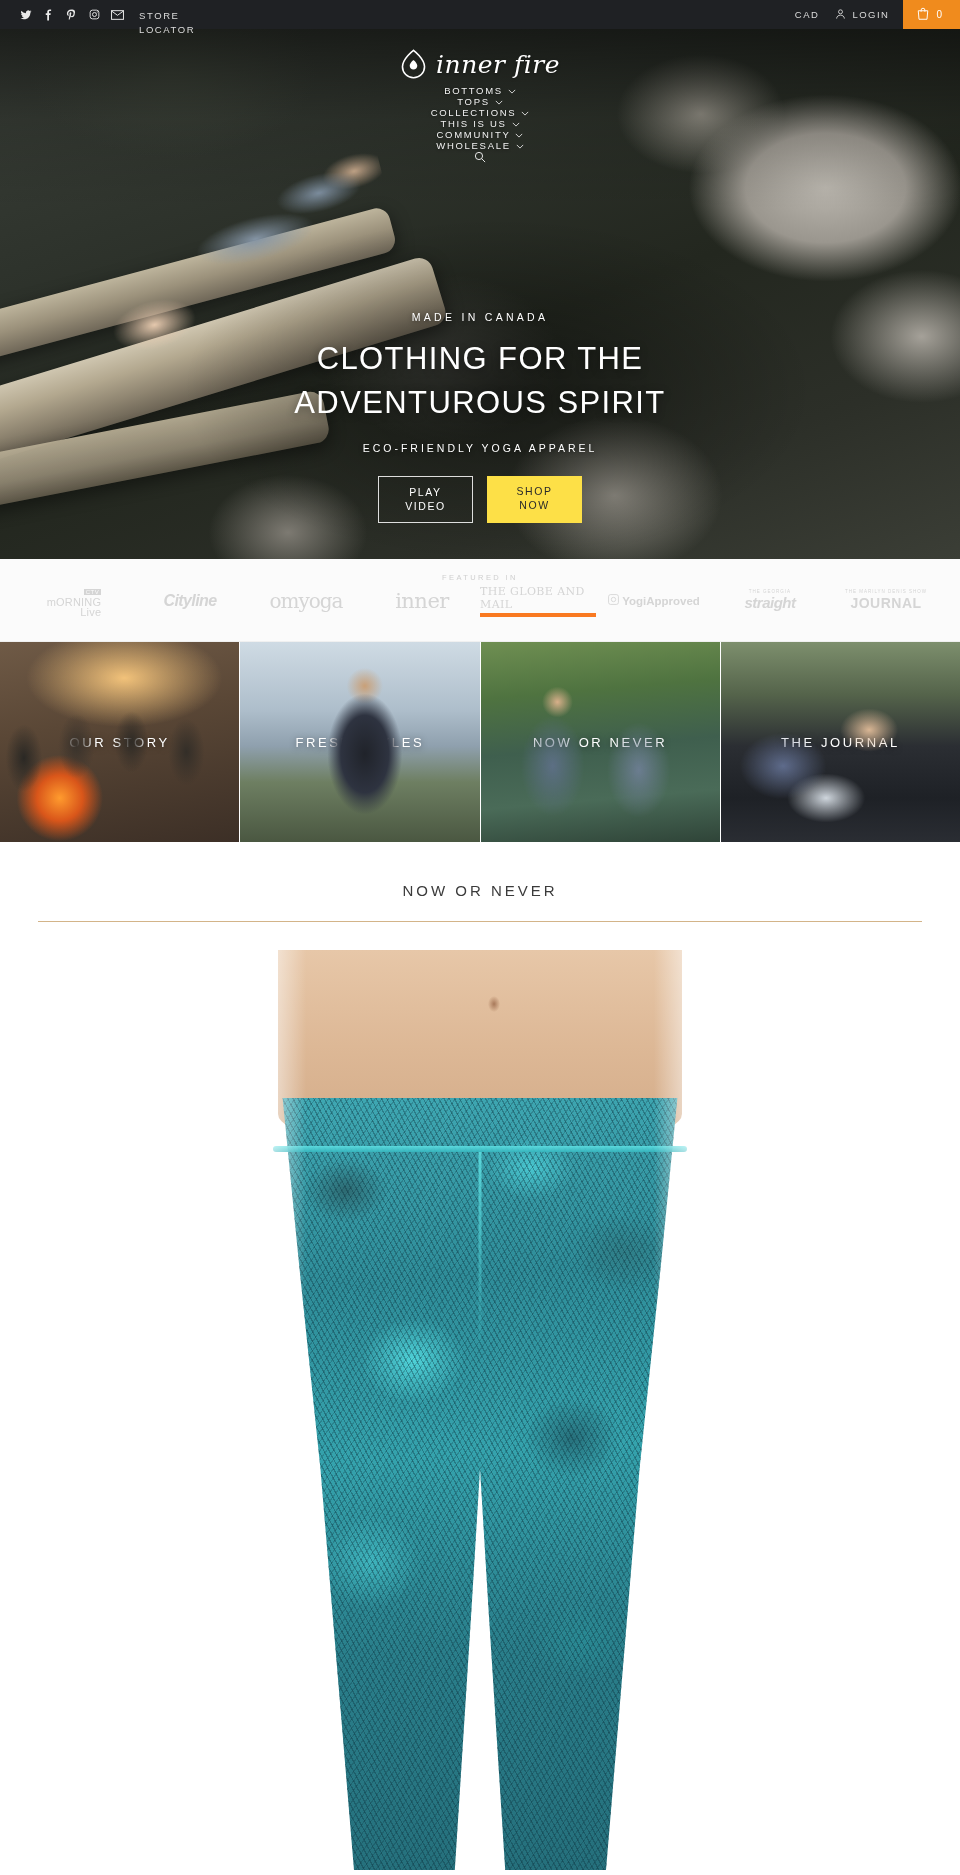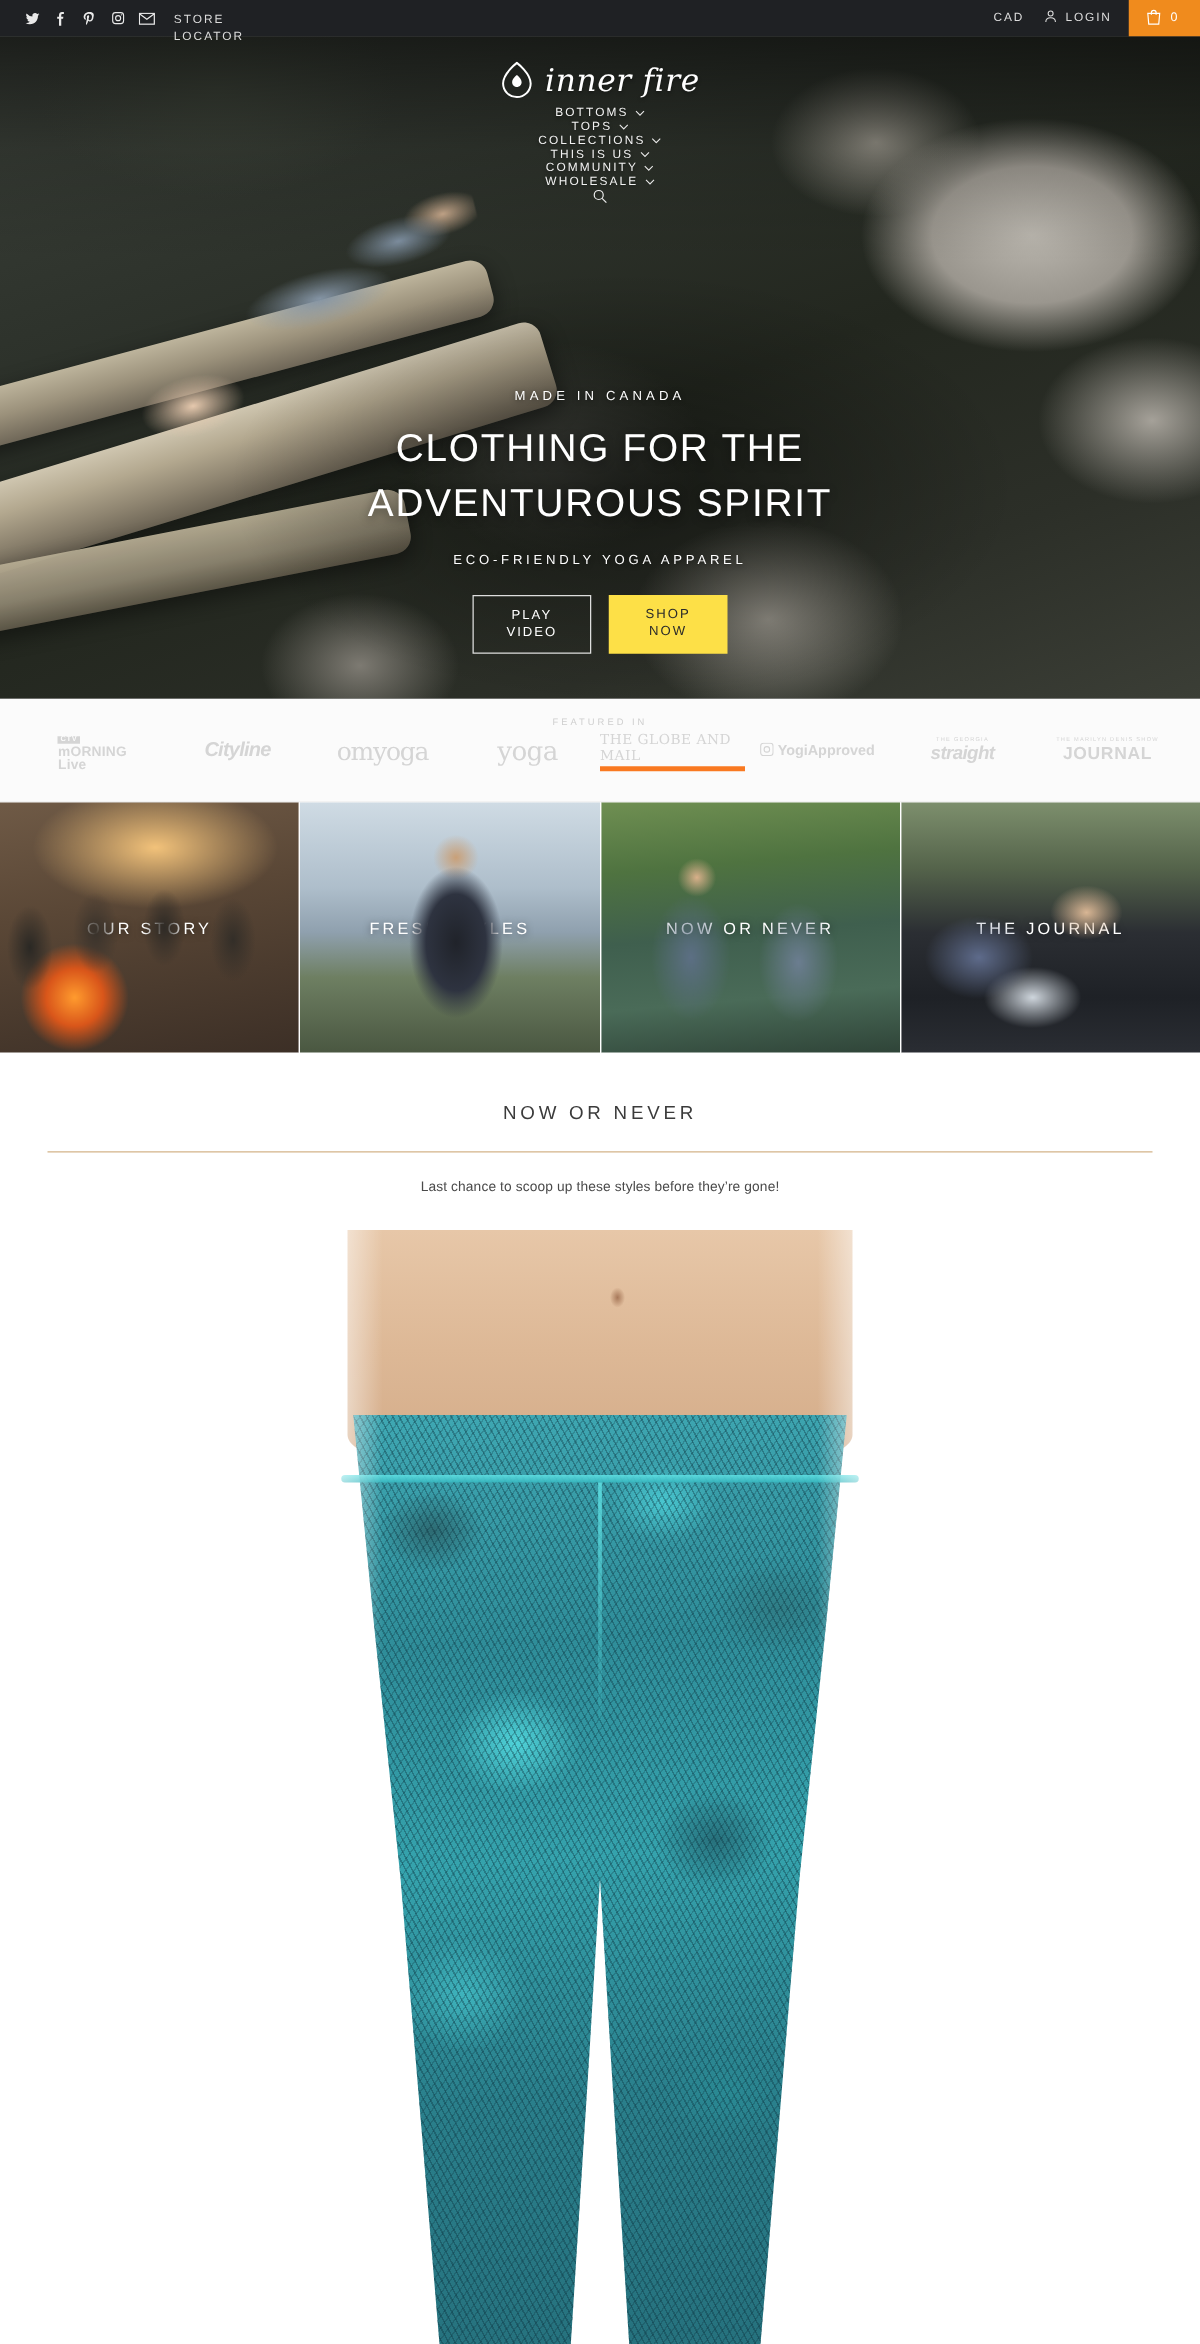--- a/index.html
+++ b/index.html
@@ -186,21 +186,21 @@
   }
   .featured-row {
     display: flex; align-items: center; justify-content: space-around;
     height: 83px; padding: 0 16px;
   }
   .brandlogo {
     color: #d3d3d3; opacity: .95;
     display: flex; align-items: center; justify-content: center;
     flex: 1; height: 40px;
   }
-  .bl-ctv { font-size: 11px; line-height: 10px; text-align: left; font-weight: 700; letter-spacing: .2px; }
+  .bl-ctv { font-size: 11px; line-height: 10px; text-align: right; font-weight: 400; letter-spacing: .2px; }
   .bl-ctv .sm { font-size: 6px; background:#d3d3d3; color:#fbfbfb; padding: 0 2px; letter-spacing:.5px;}
   .bl-cityline { font-size: 16px; font-weight: 800; letter-spacing: -.6px; font-style: italic; }
   .bl-omyoga { font-family:"DejaVu Serif", serif; font-size: 20px; letter-spacing: -1px; }
   .bl-yoga { font-family:"DejaVu Serif", serif; font-size: 21px; letter-spacing: -.5px; }
   .bl-globe { font-family:"DejaVu Serif", serif; font-size: 11px; letter-spacing: .4px; border-bottom: 4px solid #f97316; padding-bottom:2px;}
   .bl-yogi { font-size: 11.5px; font-weight: 700; display:flex; align-items:center; gap:3px;}
   .bl-straight { font-size: 15px; font-weight: 800; font-style: italic; letter-spacing: -.5px; }
   .bl-marilyn { font-size: 14px; font-weight: 600; letter-spacing: .5px; }
   .bl-tiny { font-size: 4.5px; letter-spacing: 1px; display:block; }
 
@@ -471,21 +471,21 @@
           <span>Live</span>
         </div>
       </div>
       <div class="brandlogo">
         <span class="bl-cityline">Cityline</span>
       </div>
       <div class="brandlogo">
         <span class="bl-omyoga">omyoga</span>
       </div>
       <div class="brandlogo">
-        <span class="bl-yoga">yoga</span>
+        <span class="bl-yoga">inner</span>
       </div>
       <div class="brandlogo">
         <span class="bl-globe">THE GLOBE AND MAIL</span>
       </div>
       <div class="brandlogo">
         <span class="bl-yogi">
           <span><svg width="11" height="11" viewBox="0 0 20 20" fill="none" stroke="#d3d3d3" stroke-width="1.6">
                 <rect x="1" y="1" width="18" height="18" rx="4"></rect>
                 <circle cx="10" cy="10" r="4"></circle>
               </svg></span>
@@ -518,21 +518,20 @@
       <span class="tile-label">NOW OR NEVER</span>
     </a>
     <a class="tile t4">
       <span class="tile-label">THE JOURNAL</span>
     </a>
   </div>
 
   <div class="section">
     <h2 class="section-title">NOW OR NEVER</h2>
     <div class="section-rule"></div>
-    <div class="section-sub">Last chance to scoop up these styles before they’re gone!</div>
 
     <div class="product-area">
       <a class="product-photo">
         <div class="legs">
           <div class="skin"></div>
           <div class="pants"></div>
           <div class="waistband"></div>
           <div class="seam"></div>
         </div>
         <div class="photo-fade"></div>

